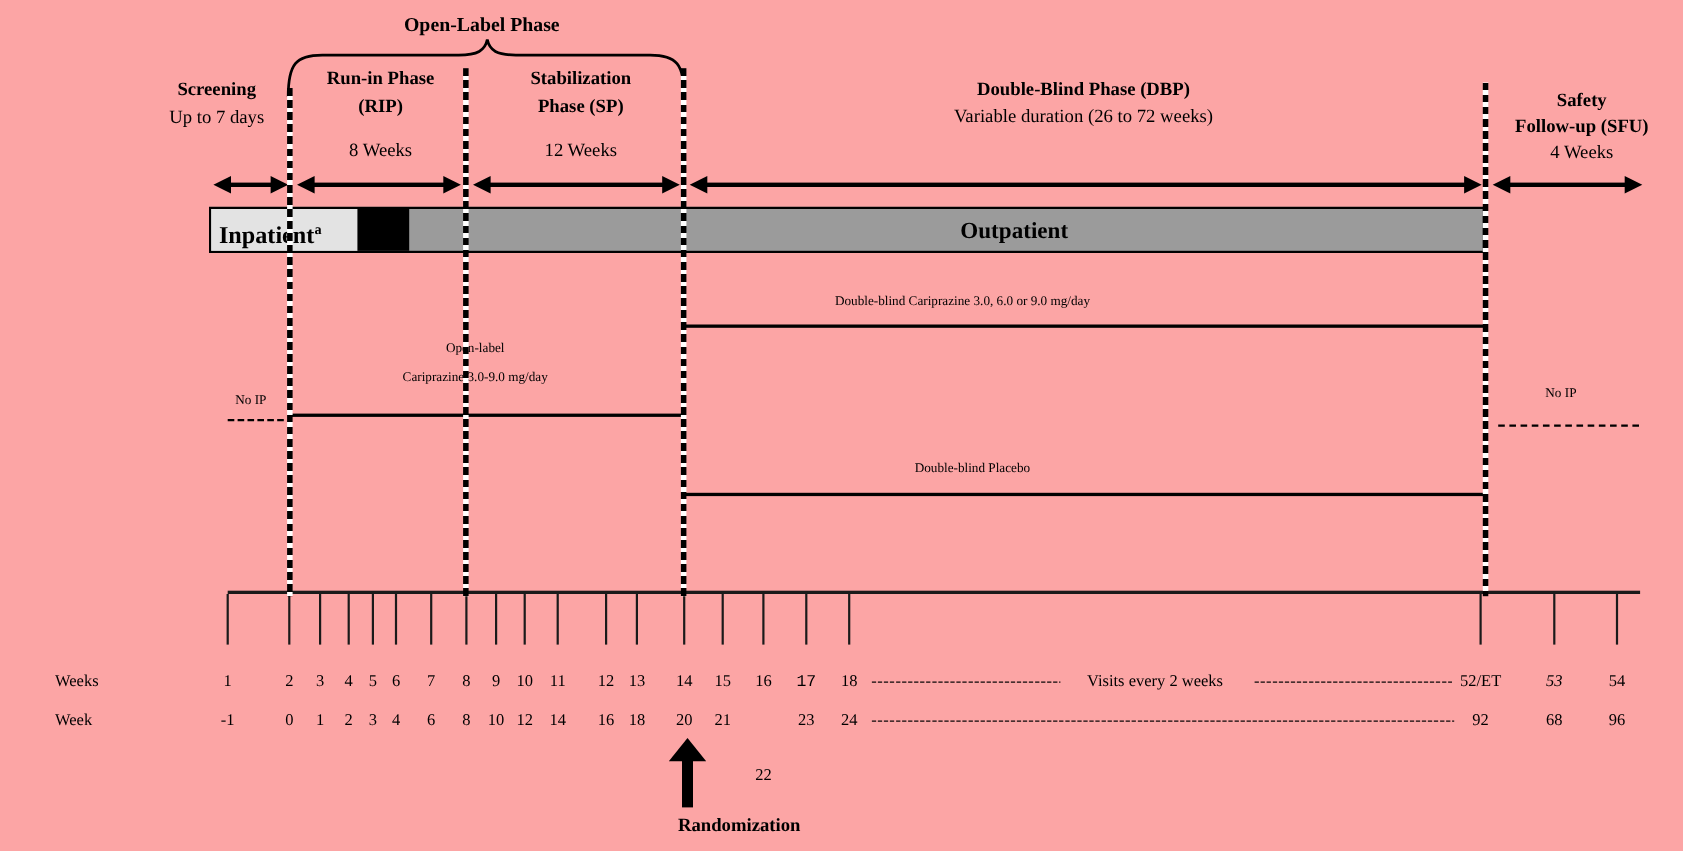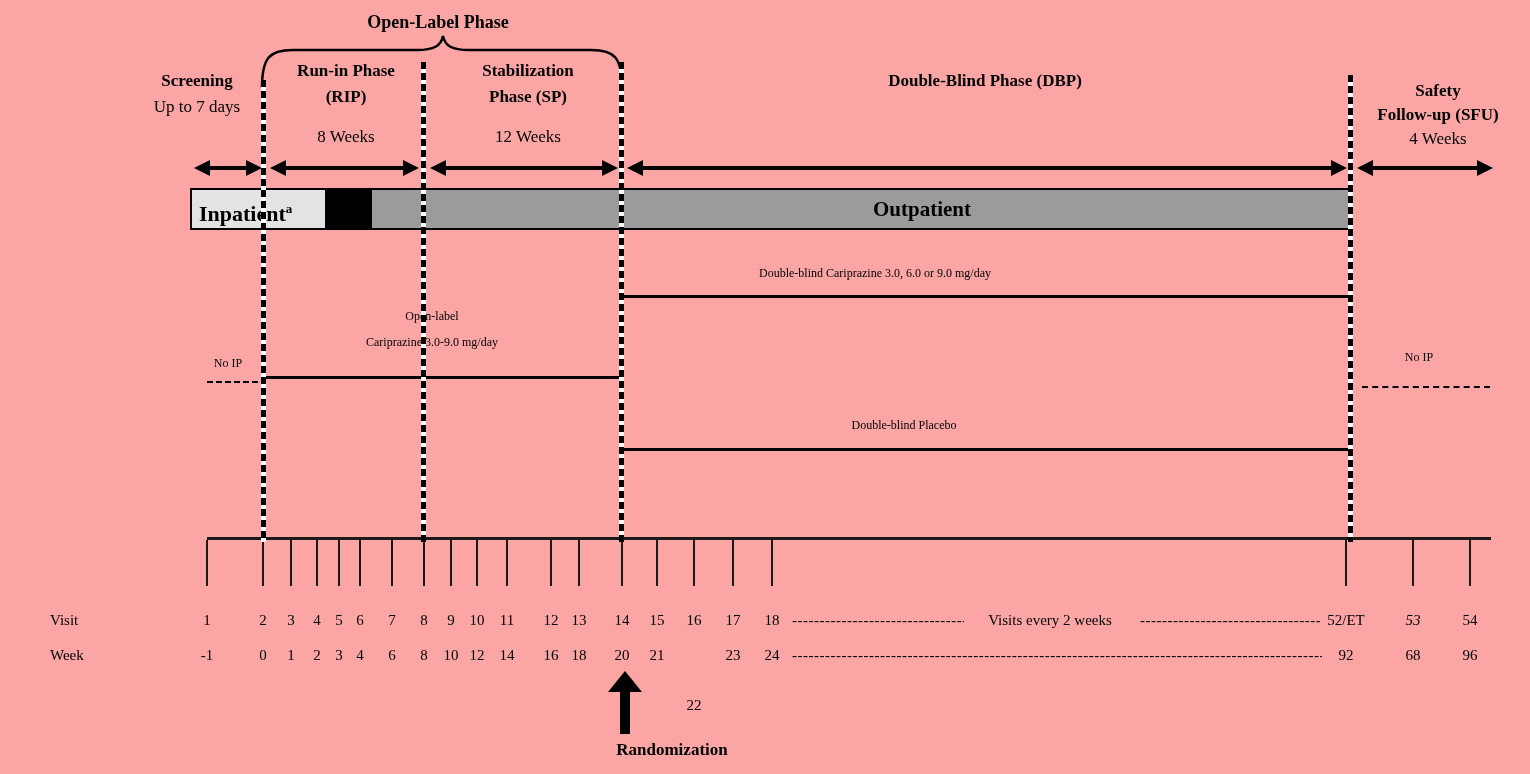--- a/index.html
+++ b/index.html
@@ -76,20 +76,21 @@
   <div class="abs ctr fs17" style="left:346px; top:127px;">8 Weeks</div>
 
   <div class="abs ctr b fs17" style="left:528px; top:58px; line-height:26px;">
     <div>Stabilization</div>
     <div>Phase (SP)</div>
   </div>
   <div class="abs ctr fs17" style="left:528px; top:127px;">12 Weeks</div>
 
   <div class="abs ctr fs17" style="left:985px; top:68px; line-height:25px;">
     <div class="b">Double-Blind Phase (DBP)</div>
+    <div>Variable duration (26 to 72 weeks)</div>
   </div>
 
   <div class="abs ctr fs17" style="left:1438px; top:79px; line-height:24px;">
     <div class="b">Safety</div>
     <div class="b">Follow-up (SFU)</div>
     <div>4 Weeks</div>
   </div>
 
   <div class="darrow" style="left:209px; top:166px; width:38px;"></div>
   <div class="darrow" style="left:285px; top:166px; width:119px;"></div>
@@ -117,21 +118,21 @@
     <div>Open-label</div>
     <div>Cariprazine 3.0-9.0 mg/day</div>
   </div>
   <div class="hline" style="left:263px; top:376px; width:359px;"></div>
 
   <div class="vline" style="left:620px; top:295px; height:156px;"></div>
 
   <div class="abs ctr fs16" style="left:875px; top:266px;">Double-blind Cariprazine 3.0, 6.0 or 9.0 mg/day</div>
   <div class="hline" style="left:621px; top:295px; width:728px;"></div>
 
-  <div class="abs ctr fs16" style="left:904px; top:418px;">Double-blind Placebo</div>
+  <div class="abs ctr fs16" style="left:884px; top:418px;">Double-blind Placebo</div>
   <div class="hline" style="left:621px; top:448px; width:728px;"></div>
 
   <div class="abs ctr fs16" style="left:1419px; top:350px;">No IP</div>
   <div class="hdash" style="left:1362px; top:386px; width:128px;"></div>
 
   <div class="tl-main"></div>
   <div id="timeline-layer">
       <div class="tick" style="left: 206px;"></div>
       <div class="num" style="left: 207px; top: 612px;">1</div>
       <div class="num" style="left: 207px; top: 647px;">-1</div>
@@ -174,37 +175,37 @@
       <div class="tick" style="left: 621px;"></div>
       <div class="num" style="left: 622px; top: 612px;">14</div>
       <div class="num" style="left: 622px; top: 647px;">20</div>
       <div class="tick" style="left: 656px;"></div>
       <div class="num" style="left: 657px; top: 612px;">15</div>
       <div class="num" style="left: 657px; top: 647px;">21</div>
       <div class="tick" style="left: 693px;"></div>
       <div class="num" style="left: 694px; top: 612px;">16</div>
       <div class="num" style="left: 694px; top: 657px; margin-top: 40px;">22</div>
       <div class="tick" style="left: 732px;"></div>
-      <div class="num" style="left: 733px; top: 612px;">17</div>
+      <div class="num" style="left: 733px; top: 612px; font-family: Liberation Mono, monospace;">17</div>
       <div class="num" style="left: 733px; top: 647px;">23</div>
       <div class="tick" style="left: 771px;"></div>
       <div class="num" style="left: 772px; top: 612px;">18</div>
       <div class="num" style="left: 772px; top: 647px;">24</div>
       <div class="tick" style="left: 1345px;"></div>
       <div class="num" style="left: 1346px; top: 612px;">52/ET</div>
       <div class="num" style="left: 1346px; top: 647px;">92</div>
       <div class="tick" style="left: 1412px;"></div>
       <div class="num" style="left: 1413px; top: 612px; font-style: italic;">53</div>
       <div class="num" style="left: 1413px; top: 647px;">68</div>
       <div class="tick" style="left: 1469px;"></div>
       <div class="num" style="left: 1470px; top: 612px;">54</div>
       <div class="num" style="left: 1470px; top: 647px;">96</div>
     </div>
 
-  <div class="abs fs15" style="left:50px; top:612px;">Visit</div>
+  <div class="abs fs15" style="left:50px; top:612px;">Weeks</div>
   <div class="abs fs15" style="left:50px; top:647px;">Week</div>
 
   <div class="dashtxt" style="left:792px; top:612px; width:172px;">----------------------------------------</div>
   <div class="abs ctr fs15" style="left:1050px; top:612px;">Visits every 2 weeks</div>
   <div class="dashtxt" style="left:1140px; top:612px; width:180px;">----------------------------------------</div>
   <div class="dashtxt" style="left:792px; top:647px; width:530px;">--------------------------------------------------------------------------------------------------------------</div>
 
   <div class="rand-head"></div>
   <div class="rand-shaft"></div>
   <div class="abs ctr b fs17" style="left:672px; top:740px;">Randomization</div>

